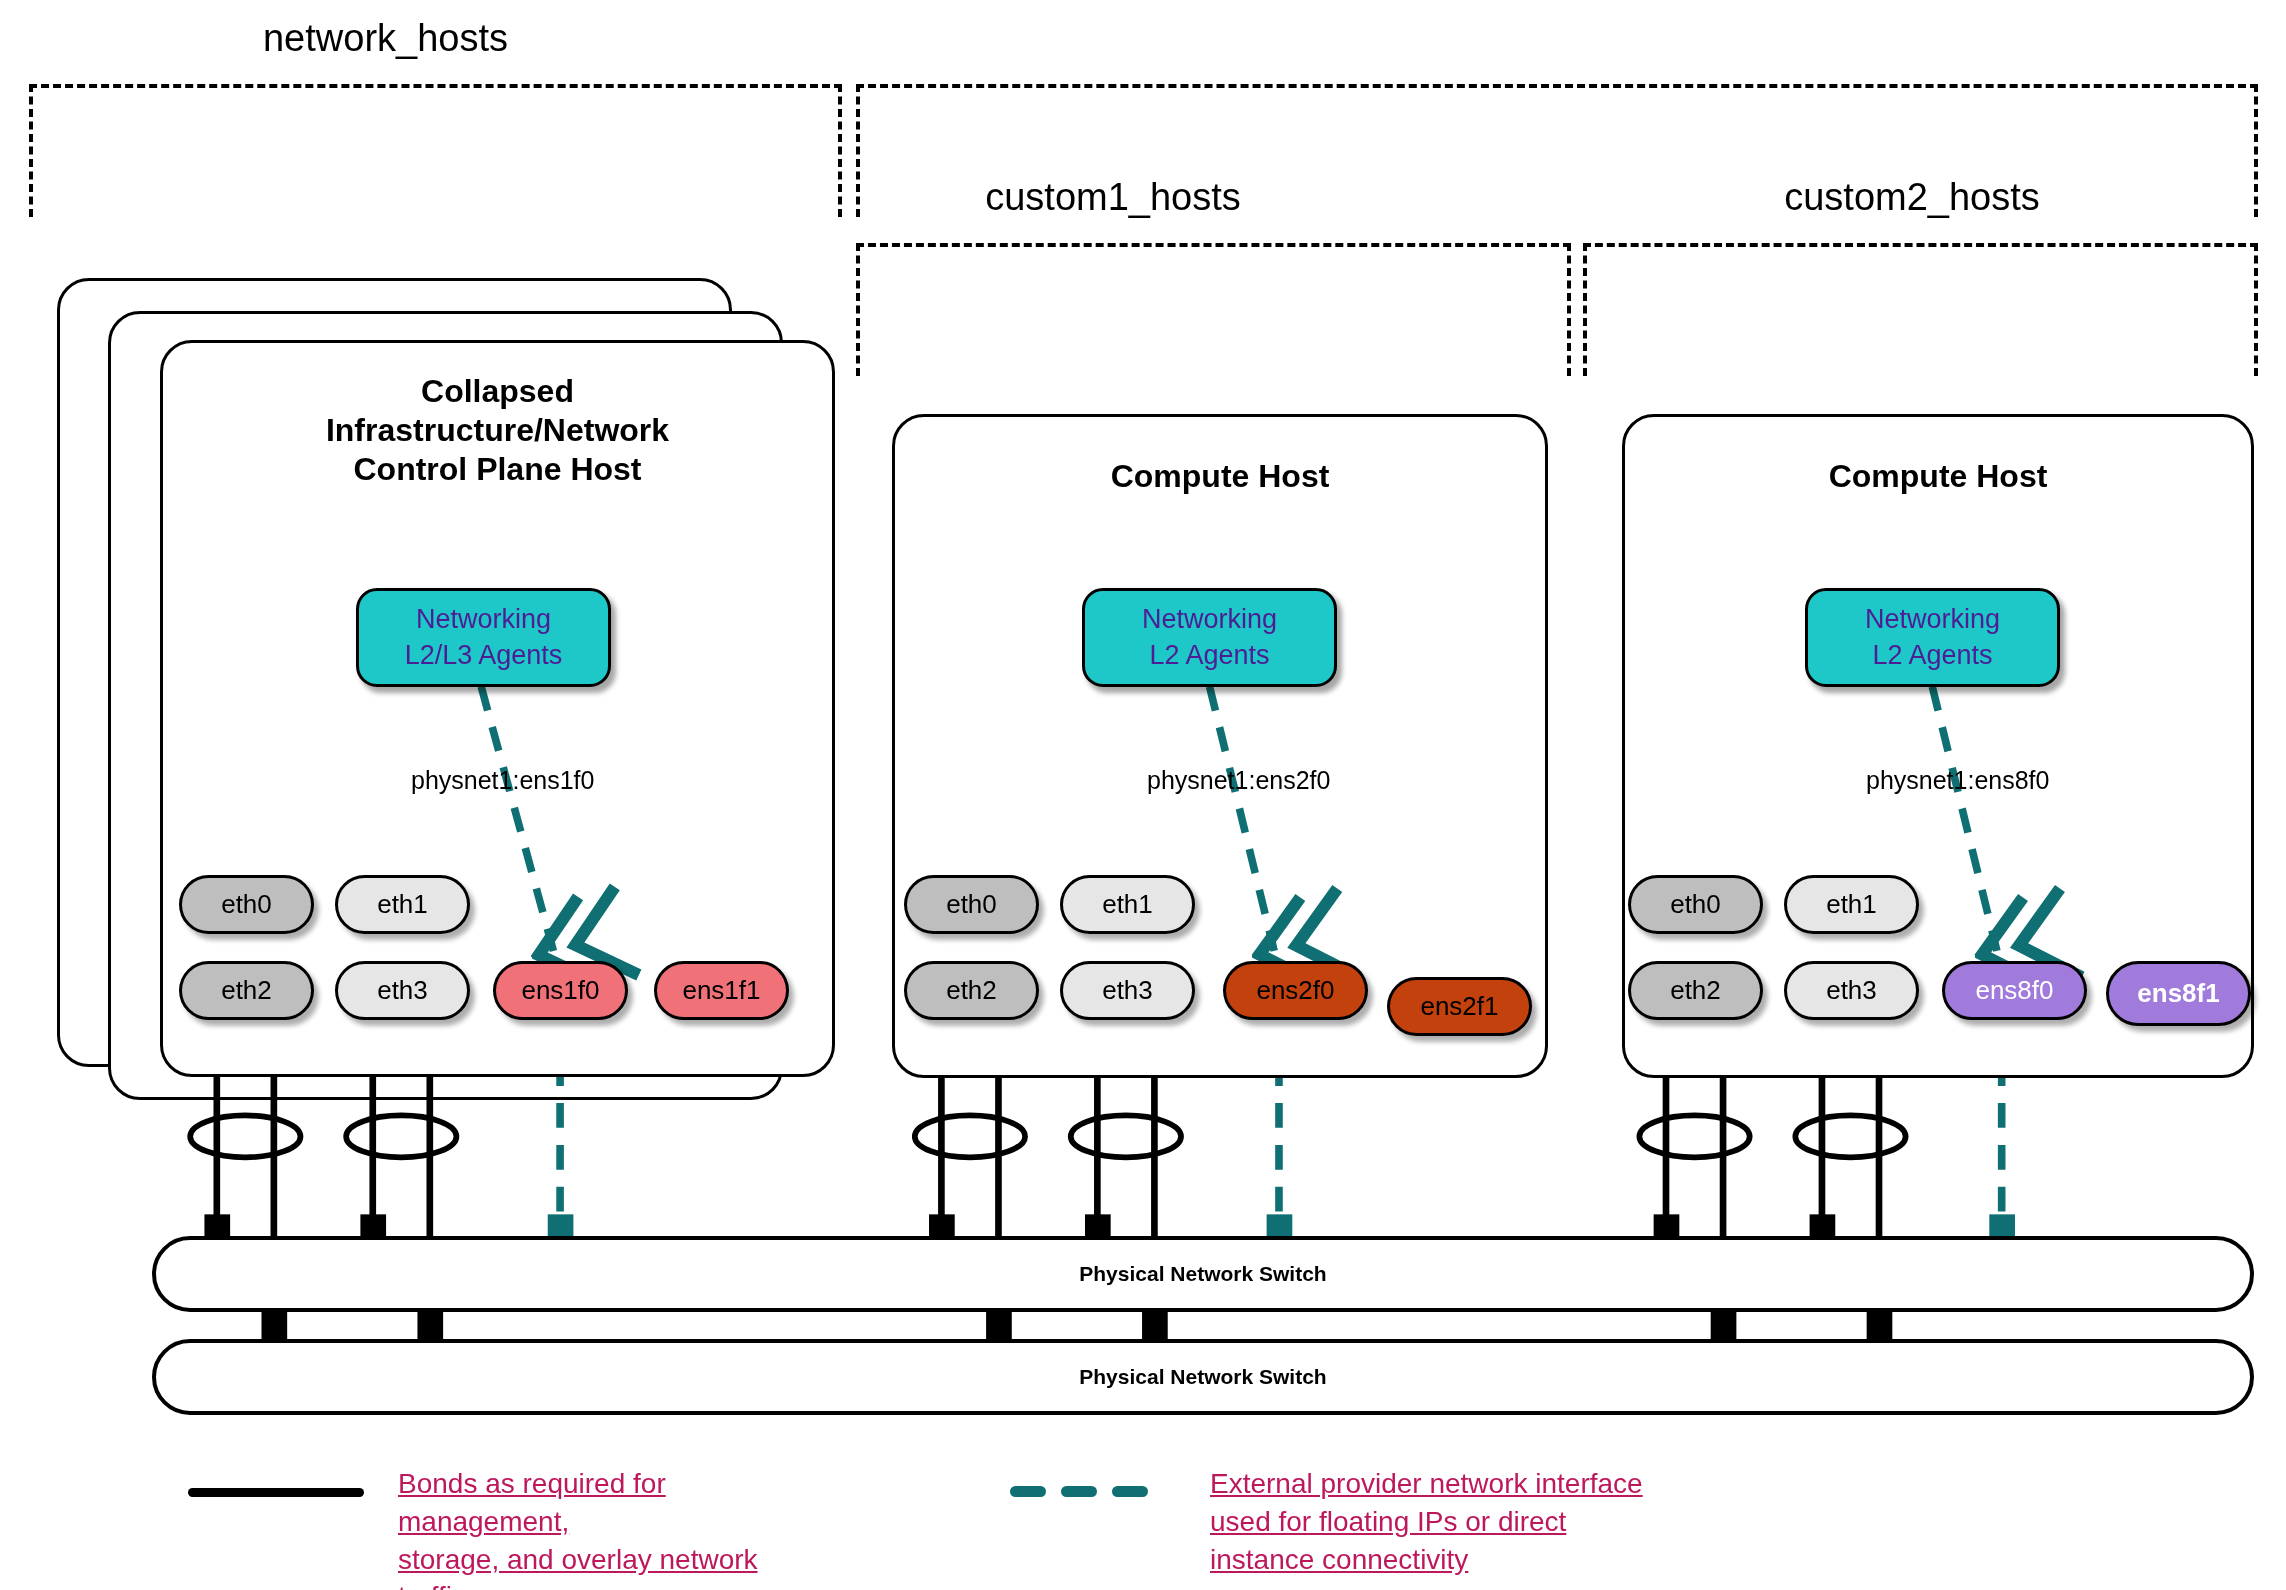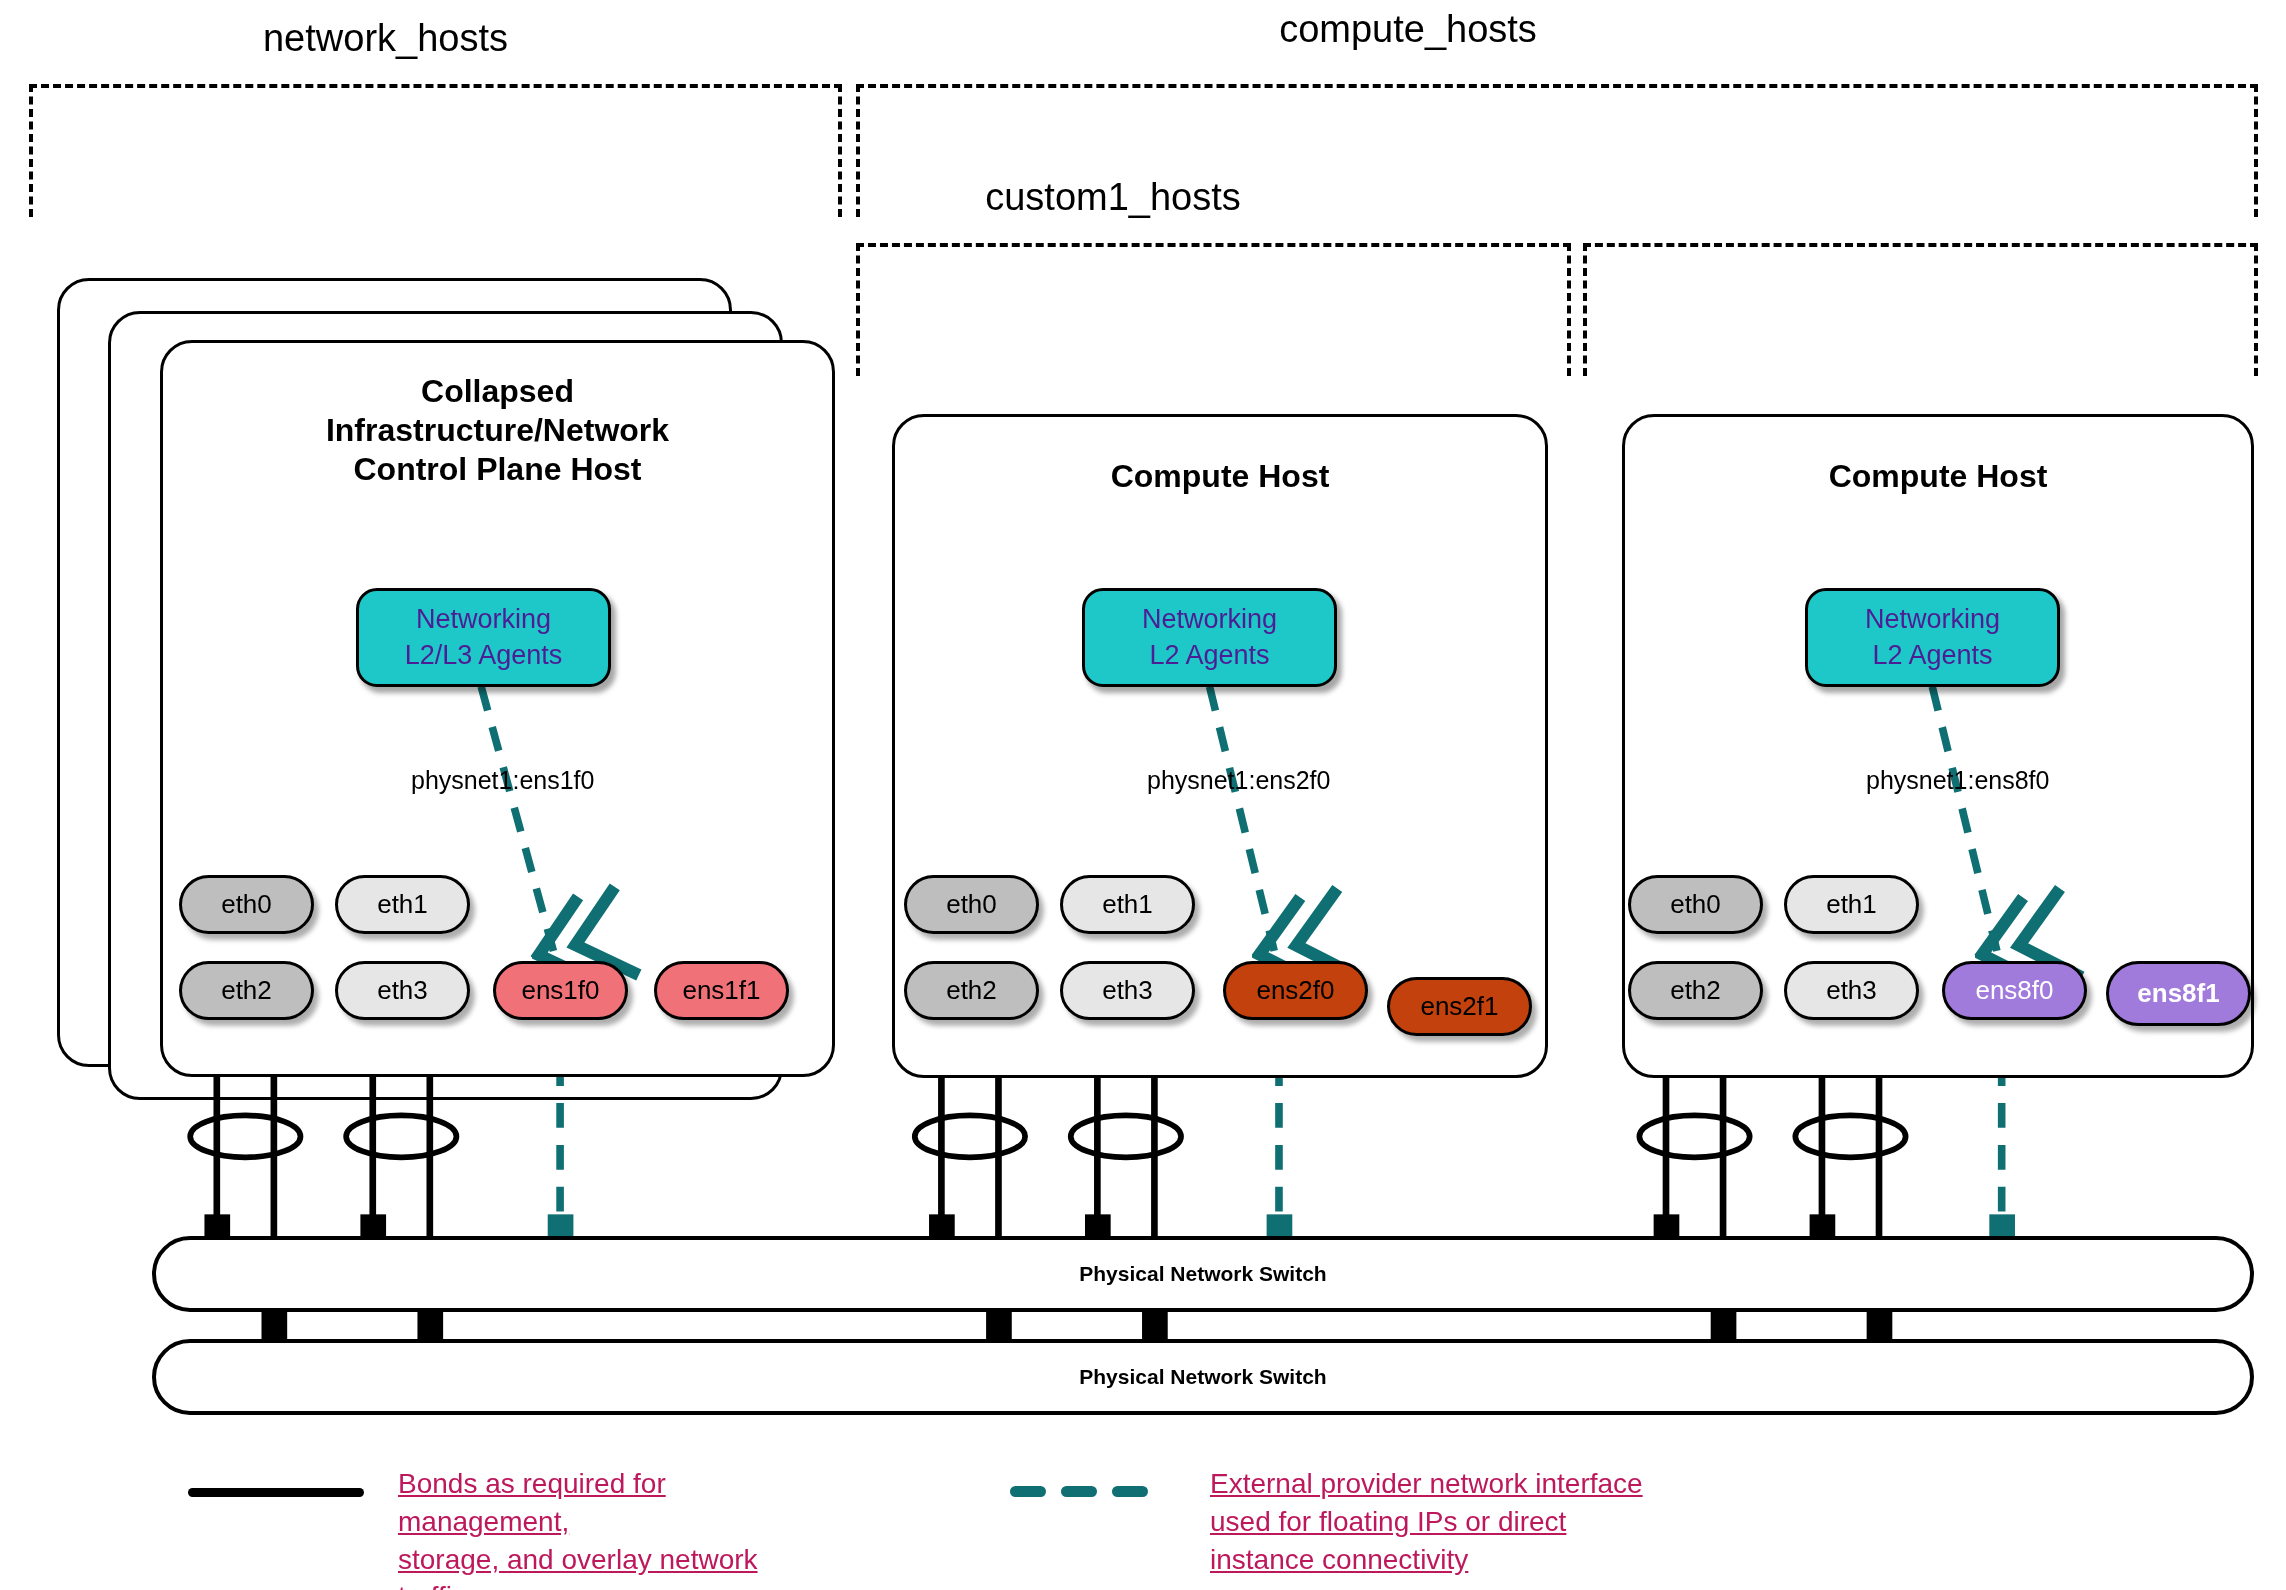--- a/index.html
+++ b/index.html
@@ -139,26 +139,26 @@
   }
 </style>
 </head>
 <body>
 
 <div id="stage">
 
   <div class="group-label" style="left:162px; top:17px; width:447px;">network_hosts</div>
   <div class="group-box" style="left:28.5px; top:84px; width:813px; height:133px;"></div>
 
-  <div class="group-label" style="left:1170px; top:7.6px; width:476px;">compute_hosts</div>
   <div class="group-box" style="left:856px; top:84px; width:1402px; height:133px;"></div>
 
   <div class="group-label" style="left:818px; top:176px; width:590px;">custom1_hosts</div>
   <div class="group-box" style="left:856px; top:243px; width:715px; height:133px;"></div>
 
+  <div class="group-label" style="left:1617px; top:176px; width:590px;">custom2_hosts</div>
   <div class="group-box" style="left:1583px; top:243px; width:675px; height:133px;"></div>
 
   <div class="host-card host-ghost" style="left:57px; top:278px; width:675px; height:789px;"></div>
   <div class="host-card host-ghost" style="left:108px; top:311px; width:675px; height:789px;"></div>
 
   <div class="host-card host-main" style="left:160px; top:340px; width:675px; height:737px;">
     <div class="host-title" style="top:28.5px; white-space:pre-line;">Collapsed
 Infrastructure/Network
 Control Plane Host</div>
   </div>

